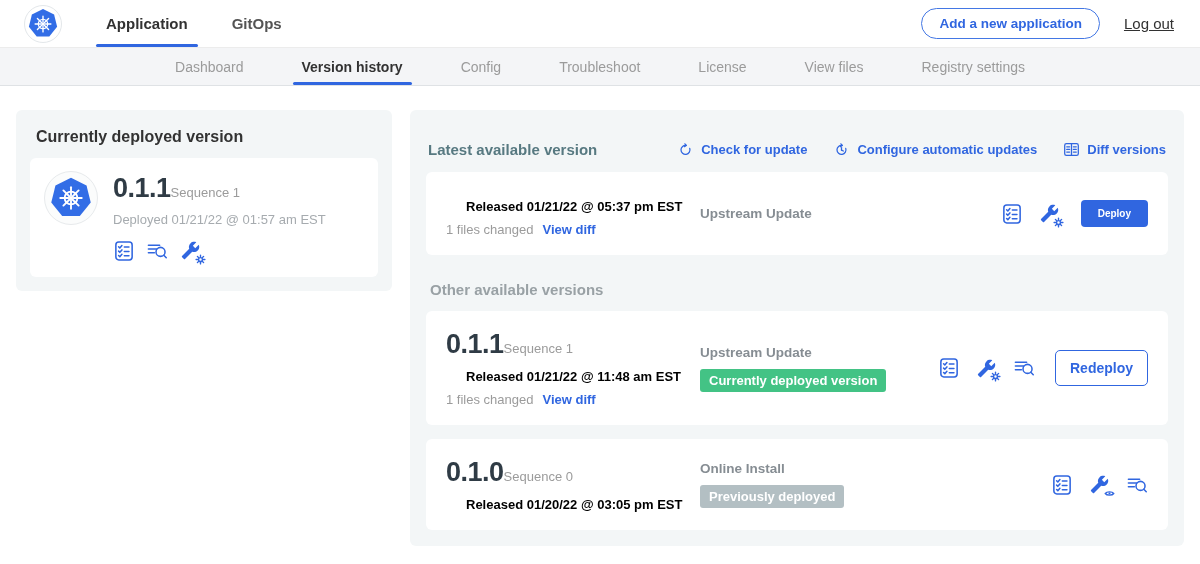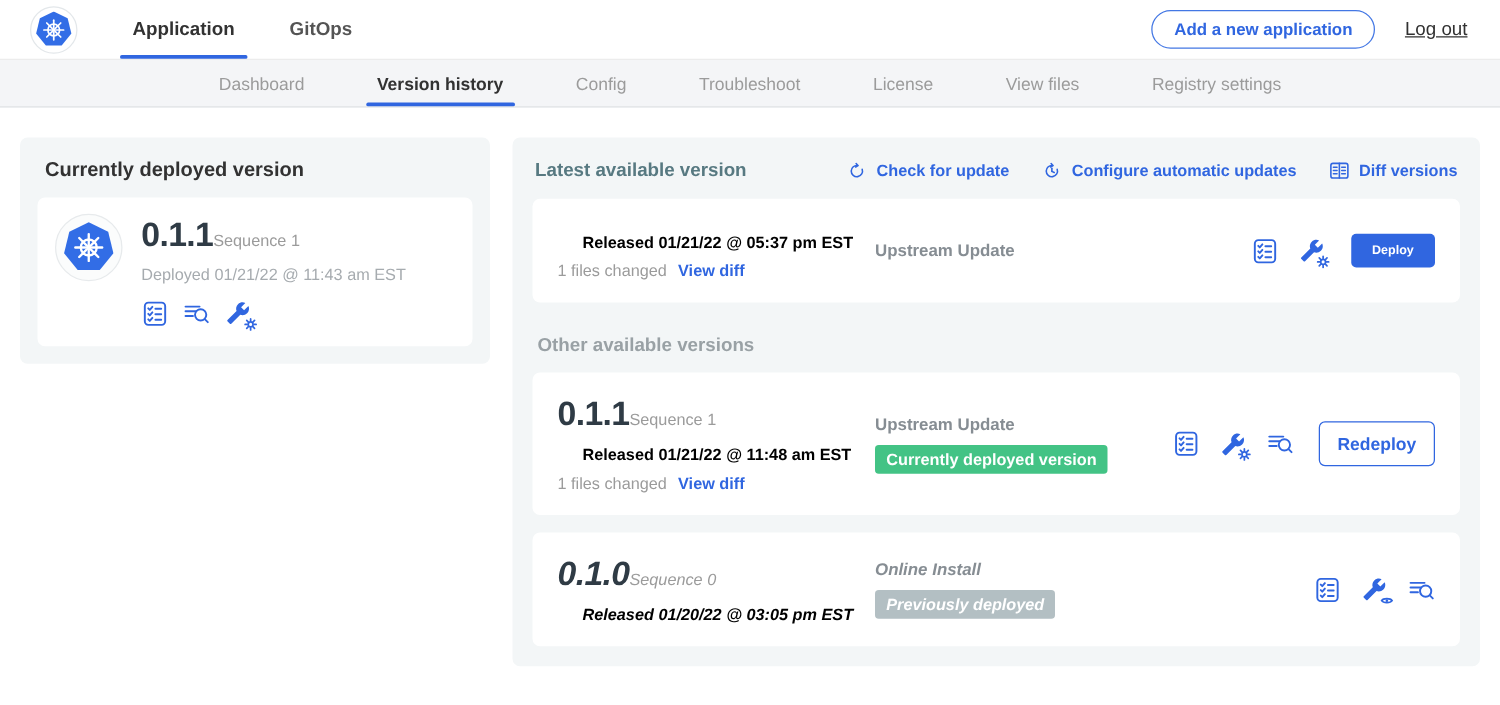--- a/index.html
+++ b/index.html
@@ -83,21 +83,21 @@
   }
   .hept-lg svg{width:30px;height:30px;}
   .deployed-info{margin-left:15px;padding-top:2px;}
   .ver-row{display:flex;align-items:baseline;gap:0;}
   .ver-num{font-size:27px;font-weight:800;color:#2f3b45;letter-spacing:-0.5px;}
   .seq{font-size:13px;color:var(--gray);}
   .deployed-at{margin-top:8px;font-size:13px;color:#a6abaf;}
   .icon-row{margin-top:12px;display:flex;align-items:center;gap:11px;color:var(--accent,#3066e0);}
   
   .right-panel{flex:1;padding:14px 16px 16px;}
-  .panel-head{display:flex;align-items:flex-end;justify-content:space-between;margin:4px 2px 14px;gap:28px;}
+  .panel-head{display:flex;align-items:flex-end;justify-content:space-between;margin:17px 2px 14px;gap:28px;}
   .panel-title{font-size:15px;font-weight:600;color:var(--panel-title,#577981);}
   .head-actions{display:flex;align-items:center;gap:26px;}
   .head-link{
     display:flex;align-items:center;gap:7px;color:var(--accent,#3066e0);
     font-size:13px;font-weight:700;cursor:pointer;
   }
   .version-card{
     background:#fff;border-radius:6px;padding:18px 20px;
     display:flex;align-items:center;
   }
@@ -106,21 +106,21 @@
   .files-row{margin-top:8px;font-size:13px;color:var(--gray);display:flex;align-items:baseline;}
   .view-diff{color:var(--accent,#3066e0);font-weight:700;margin-left:9px;cursor:pointer;}
   .vc-status{flex:1;display:flex;flex-direction:column;gap:9px;padding-right:10px;}
   .source{font-size:13.5px;font-weight:600;color:#868d93;}
   .badge{
     align-self:flex-start;padding:4px 9px;border-radius:3px;
     color:#fff;font-size:13px;font-weight:600;
   }
   .vc-actions{display:flex;align-items:center;gap:15px;color:var(--accent,#3066e0);}
   .other-label{font-size:15px;font-weight:600;color:#99a1a5;margin:26px 4px 13px;}
-  .gap14{margin-top:14px;font-style:italic;}
+  .gap14{margin-top:14px;}
   .btn-primary{
     margin-left:5px;background:var(--accent,#3066e0);color:#fff;border:none;
     border-radius:4px;font-family:inherit;font-size:10px;font-weight:700;
     padding:8px 17px;cursor:pointer;
   }
   .btn-outline{
     margin-left:5px;background:#fff;color:var(--accent,#3066e0);
     border:1px solid var(--accent,#3066e0);border-radius:5px;font-family:inherit;
     font-size:14px;font-weight:700;padding:9px 14px;cursor:pointer;
   }
@@ -270,21 +270,21 @@
           <svg viewBox="0 0 24 24">
               <use href="#i-wheel"></use>
             </svg>
         </div>
       </div>
       <div class="deployed-info">
         <div class="ver-row">
           <span class="ver-num">0.1.1</span>
           <span class="seq">Sequence 1</span>
         </div>
-        <div class="deployed-at">Deployed 01/21/22 @ 11:43 am EST</div>
+        <div class="deployed-at">Deployed 01/21/22 @ 01:57 am EST</div>
         <div class="icon-row">
           <span class="ic">
               <svg class="icn">
                 <use href="#i-checklist"></use>
               </svg>
             </span>
           <span class="ic">
               <svg class="icn">
                 <use href="#i-logs"></use>
               </svg>

